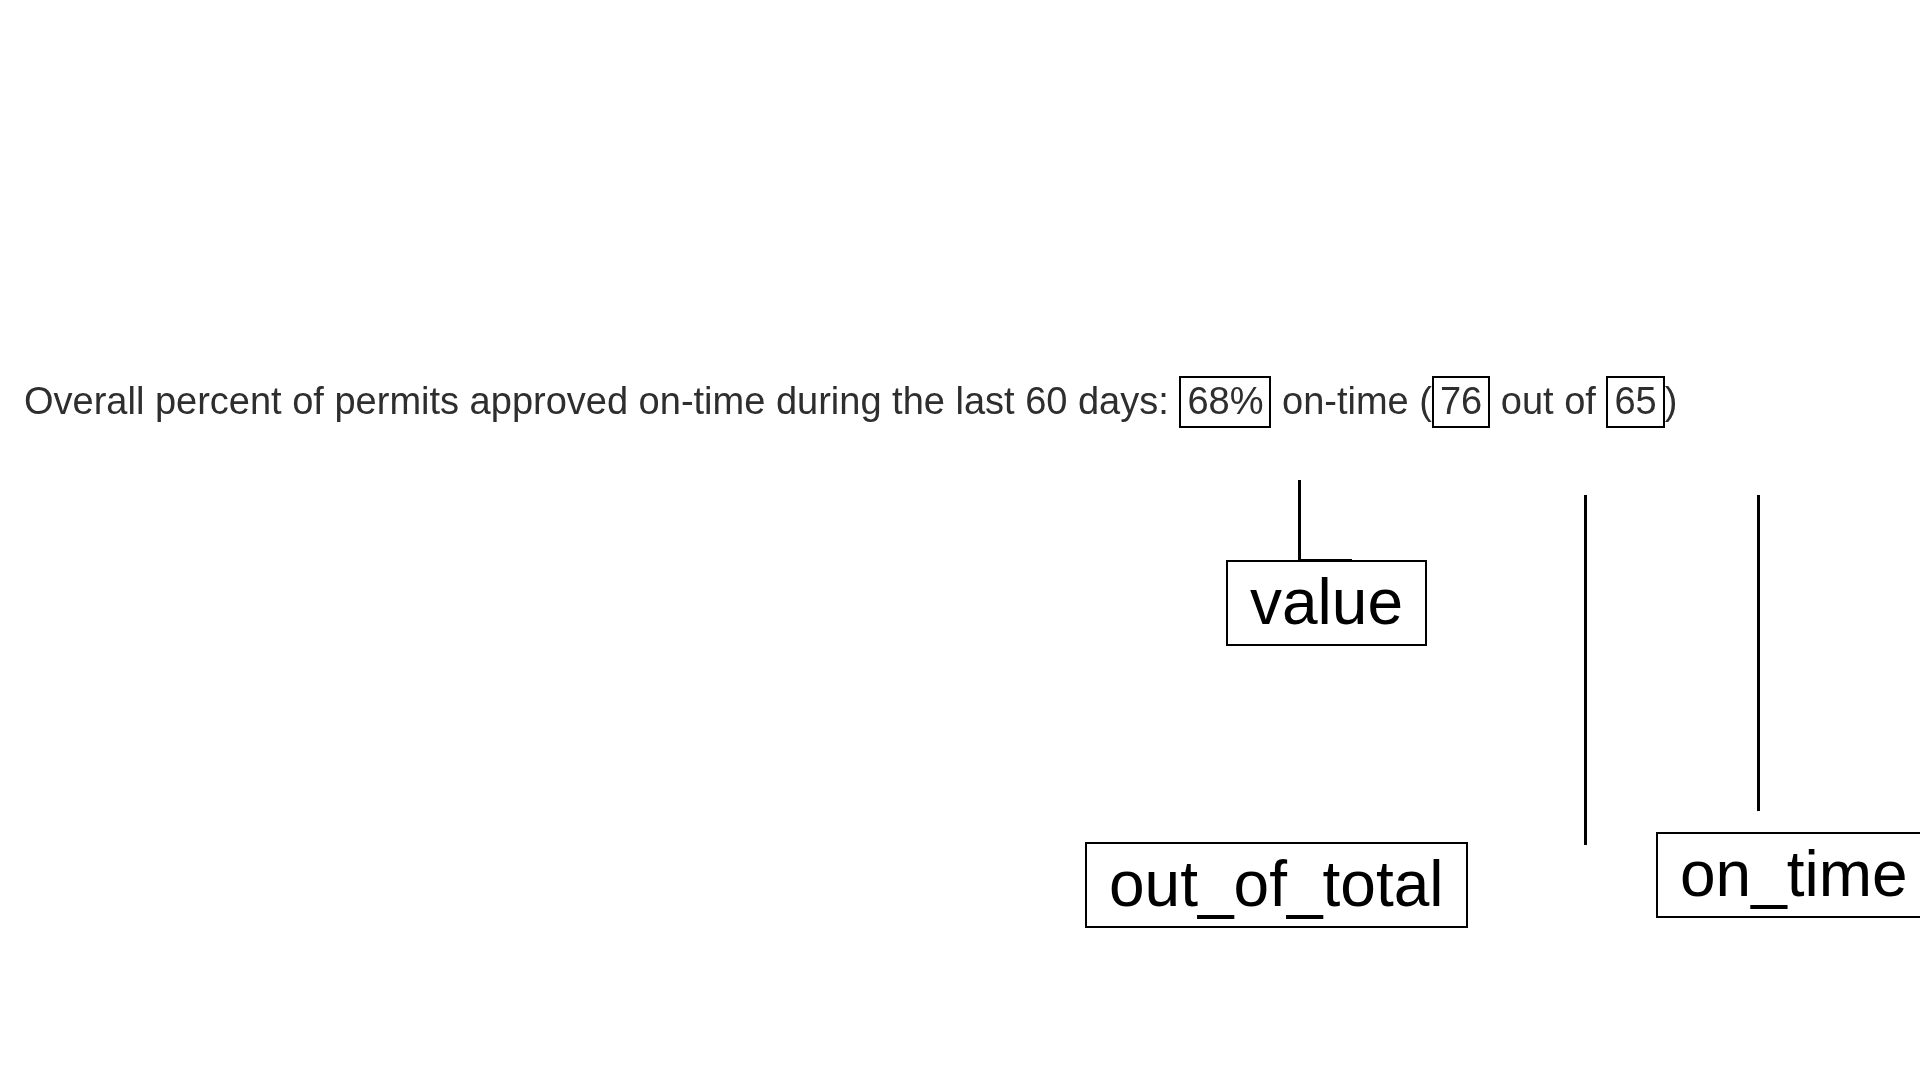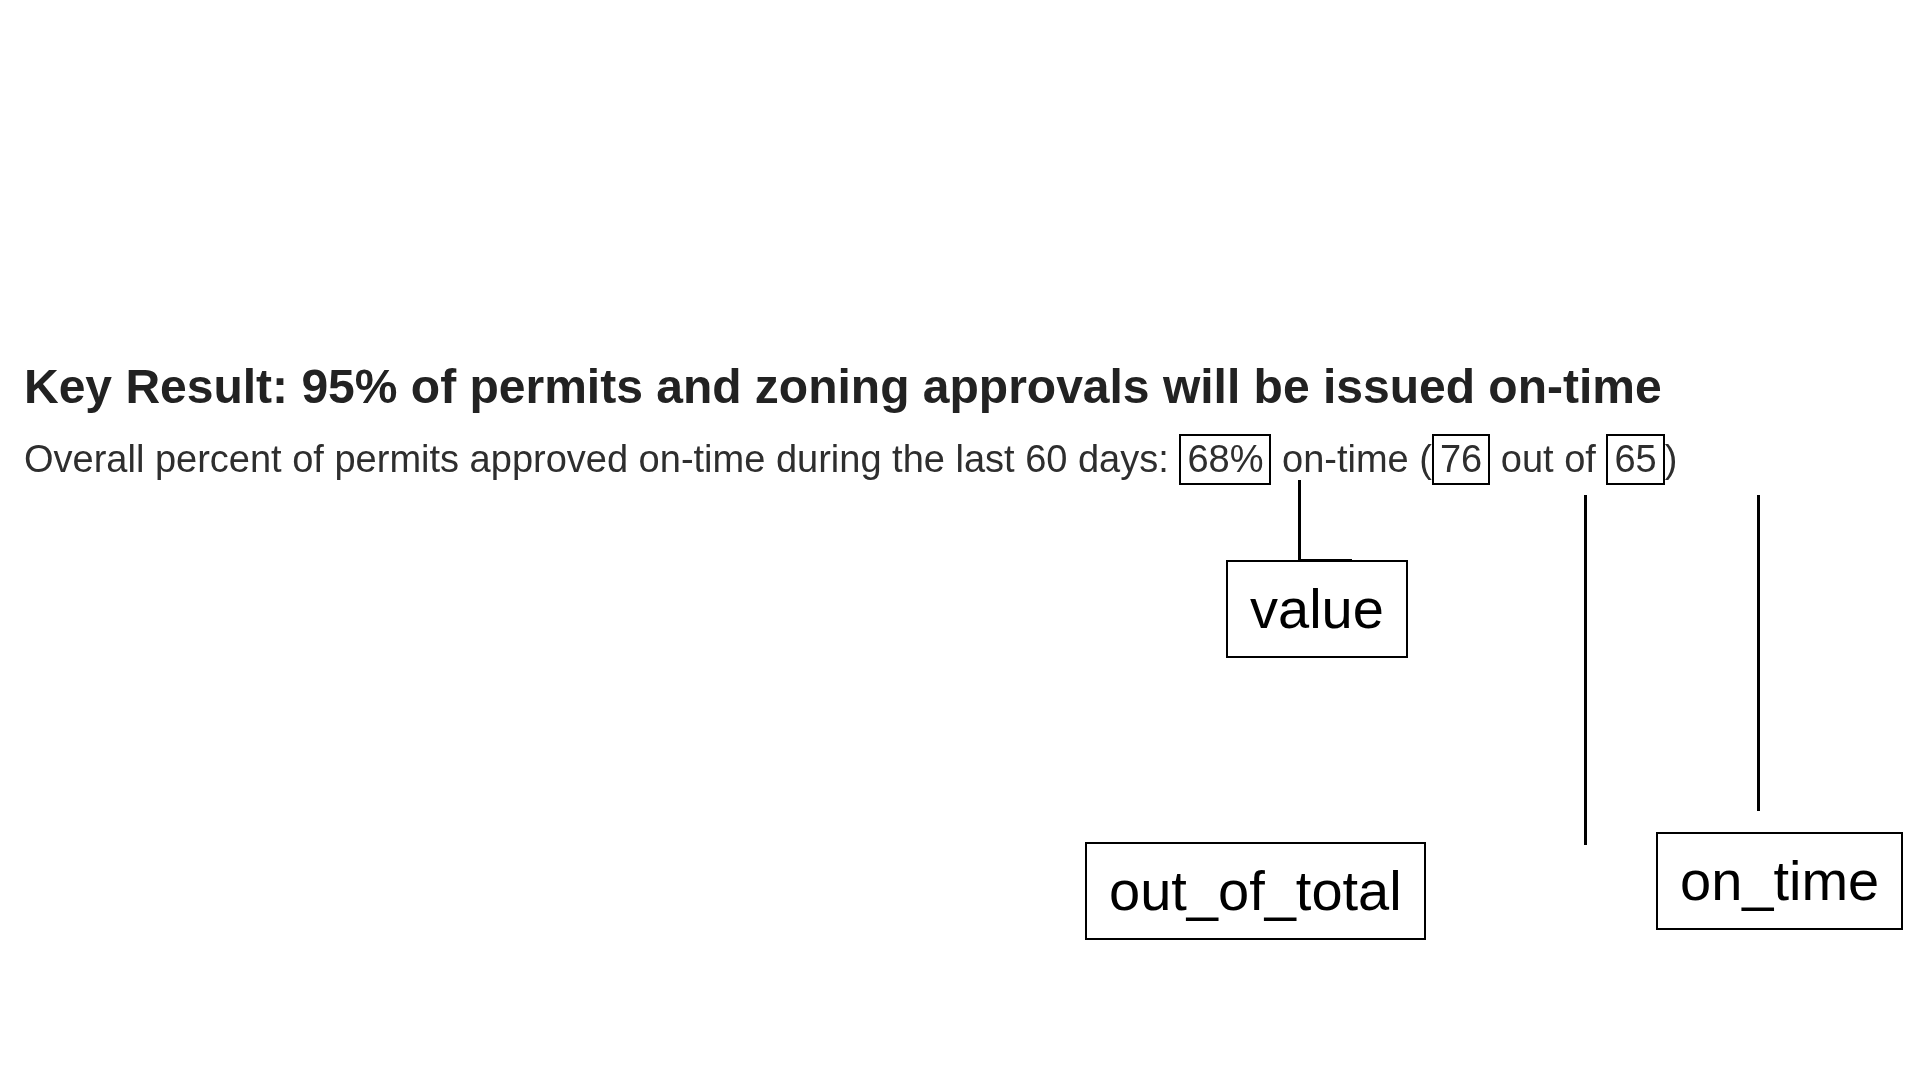--- a/index.html
+++ b/index.html
@@ -39,36 +39,35 @@
       border: 2.5px solid #000;
       padding: 0 6px;
       line-height: 1.25;
       vertical-align: baseline;
     }
     
     .label-box {
       position: absolute;
       border: 2.5px solid #000;
       background: #fff;
-      font-size: 56px;
+      font-size: 64px;
       color: #000;
-      padding: 15px 22px;
+      padding: 4px 22px;
       line-height: 1.15;
       white-space: nowrap;
     }
     .connector {
       position: absolute;
       background: #000;
     }
   </style>
 </head>
 <body>
 
 <div class="content">
-  <div class="title">Key Result: 95% of permits and zoning approvals will be issued on-time</div>
 
   <div class="subtitle-line">
     <span>Overall percent of permits approved on-time during the last 60 days:</span>
     <span id="box-value" class="boxed">68%</span>
     <span>on-time (</span><span id="box-out-of-total" class="boxed">76</span>
     <span>out of</span>
     <span id="box-on-time" class="boxed">65</span><span>)</span>
   </div>
 </div>
 

